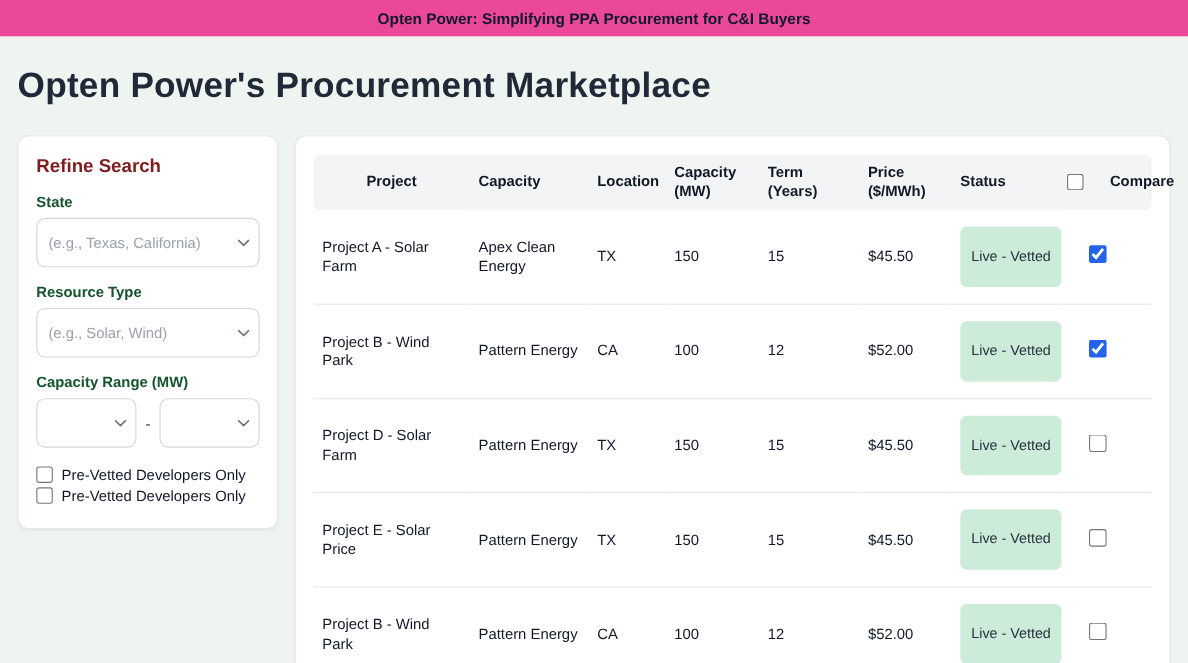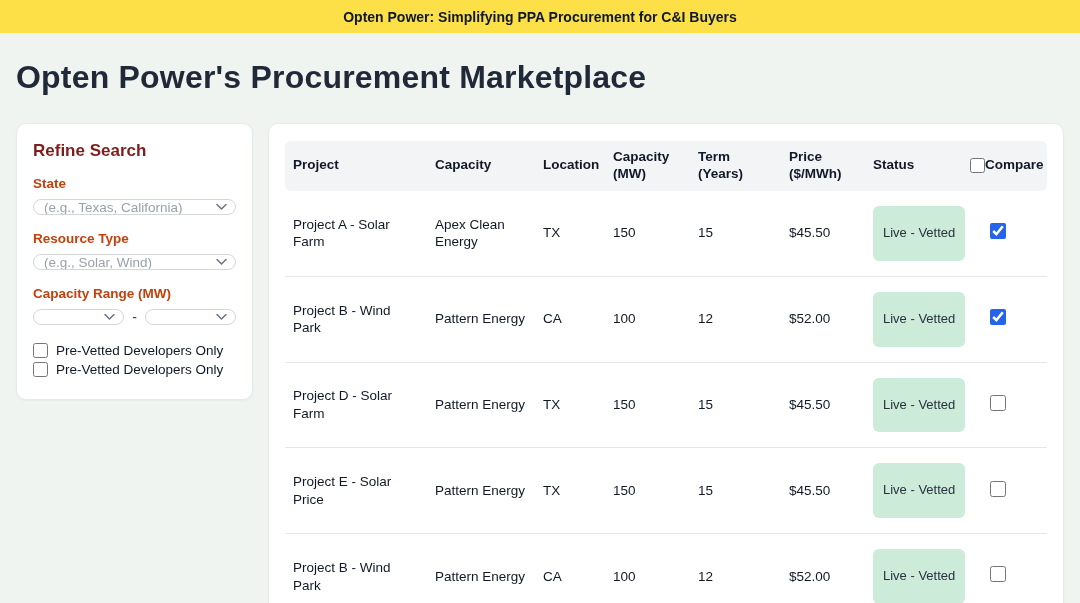--- a/index.html
+++ b/index.html
@@ -4,68 +4,68 @@
 <style>
   * { margin:0; padding:0; box-sizing:border-box; }
   html, body { width:1080px; height:603px; }
   body {
     font-family:"Liberation Sans", sans-serif;
     background:#f0f4f1;
     color:#111827;
     overflow:hidden;
   }
   .topbar {
-    height:33px; background:#fde047;
+    height:33px; background:#ec4899;
     display:flex; align-items:center; justify-content:center;
     font-size:14px; font-weight:700; color:#0f172a;
   }
   .page-heading {
     font-size:32px; font-weight:700; color:#1f2937;
     margin:26px 0 27px 16px; letter-spacing:.2px;
   }
   .content { display:flex; gap:15px; padding:0 18px 16px 16px; align-items:flex-start; }
   .card {
     background:#ffffff; border:1px solid #e7e9ec; border-radius:10px;
     box-shadow:0 1px 2px rgba(0,0,0,.04);
   }
   .sidebar { width:237px; flex:none; padding:17px 16px 18px 16px; }
   .panel-title { font-size:17px; font-weight:700; color:#7f1d1d; margin-bottom:15px; }
-  .field-label { font-size:13.5px; font-weight:700; color:#c2410c; margin-bottom:7px; }
+  .field-label { font-size:13.5px; font-weight:700; color:#14532d; margin-bottom:7px; }
   .select-wrap { position:relative; margin-bottom:15px; }
   select {
-    width:100%; height:16px; appearance:none; -webkit-appearance:none;
+    width:100%; height:45px; appearance:none; -webkit-appearance:none;
     border:1px solid #d3d7dc; border-radius:8px; background:#fff;
     padding:0 26px 0 10px; font-family:inherit; font-size:13.5px; color:#9aa1ab;
   }
   .chevron {
     position:absolute; right:9px; top:50%; transform:translateY(-50%);
     pointer-events:none; display:flex; color:#6b7280;
   }
   .range-row { display:flex; align-items:center; gap:8px; margin-bottom:17px; }
   .range-row .select-wrap { flex:1; margin-bottom:0; }
   .range-sep { color:#374151; font-size:14px; }
   .check-row { display:flex; align-items:center; gap:8px; margin-bottom:4px; font-size:13.5px; color:#111827; }
   input[type="checkbox"] { width:15px; height:15px; accent-color:#2563eb; flex:none; cursor:pointer; }
   .main { flex:1; padding:17px 16px 18px 16px; }
   table { width:100%; border-collapse:collapse; table-layout:fixed; }
   thead th {
     background:#f3f4f6; text-align:left; font-size:13.5px; font-weight:700;
     color:#111827; padding:8px 8px; height:45px; vertical-align:middle; line-height:1.25;
   }
-  thead th:first-child { border-radius:6px 0 0 6px; }
+  thead th:first-child { border-radius:6px 0 0 6px;text-align:center; }
   thead th:last-child { border-radius:0 6px 6px 0; }
   tbody td {
     font-size:13.5px; color:#111827; padding:15px 8px;
     border-bottom:1px solid #e5e7eb; vertical-align:middle; line-height:1.3;
   }
   .badge {
     display:inline-block; background:#cdebd9; color:#27313f;
     font-size:13px; padding:19px 10px; border-radius:6px; white-space:nowrap;
   }
-  .compare-header { display:flex; align-items:center; gap:0; }
+  .compare-header { display:flex; align-items:center; gap:24px; }
   td.compare-cell { padding-left:28px; }
   td.compare-cell input[type="checkbox"] { width:16px; height:16px; }
 </style>
 </head>
 <body>
 
 <header class="topbar">
   <span>Opten Power: Simplifying PPA Procurement for C&amp;I Buyers</span>
 </header>
 

